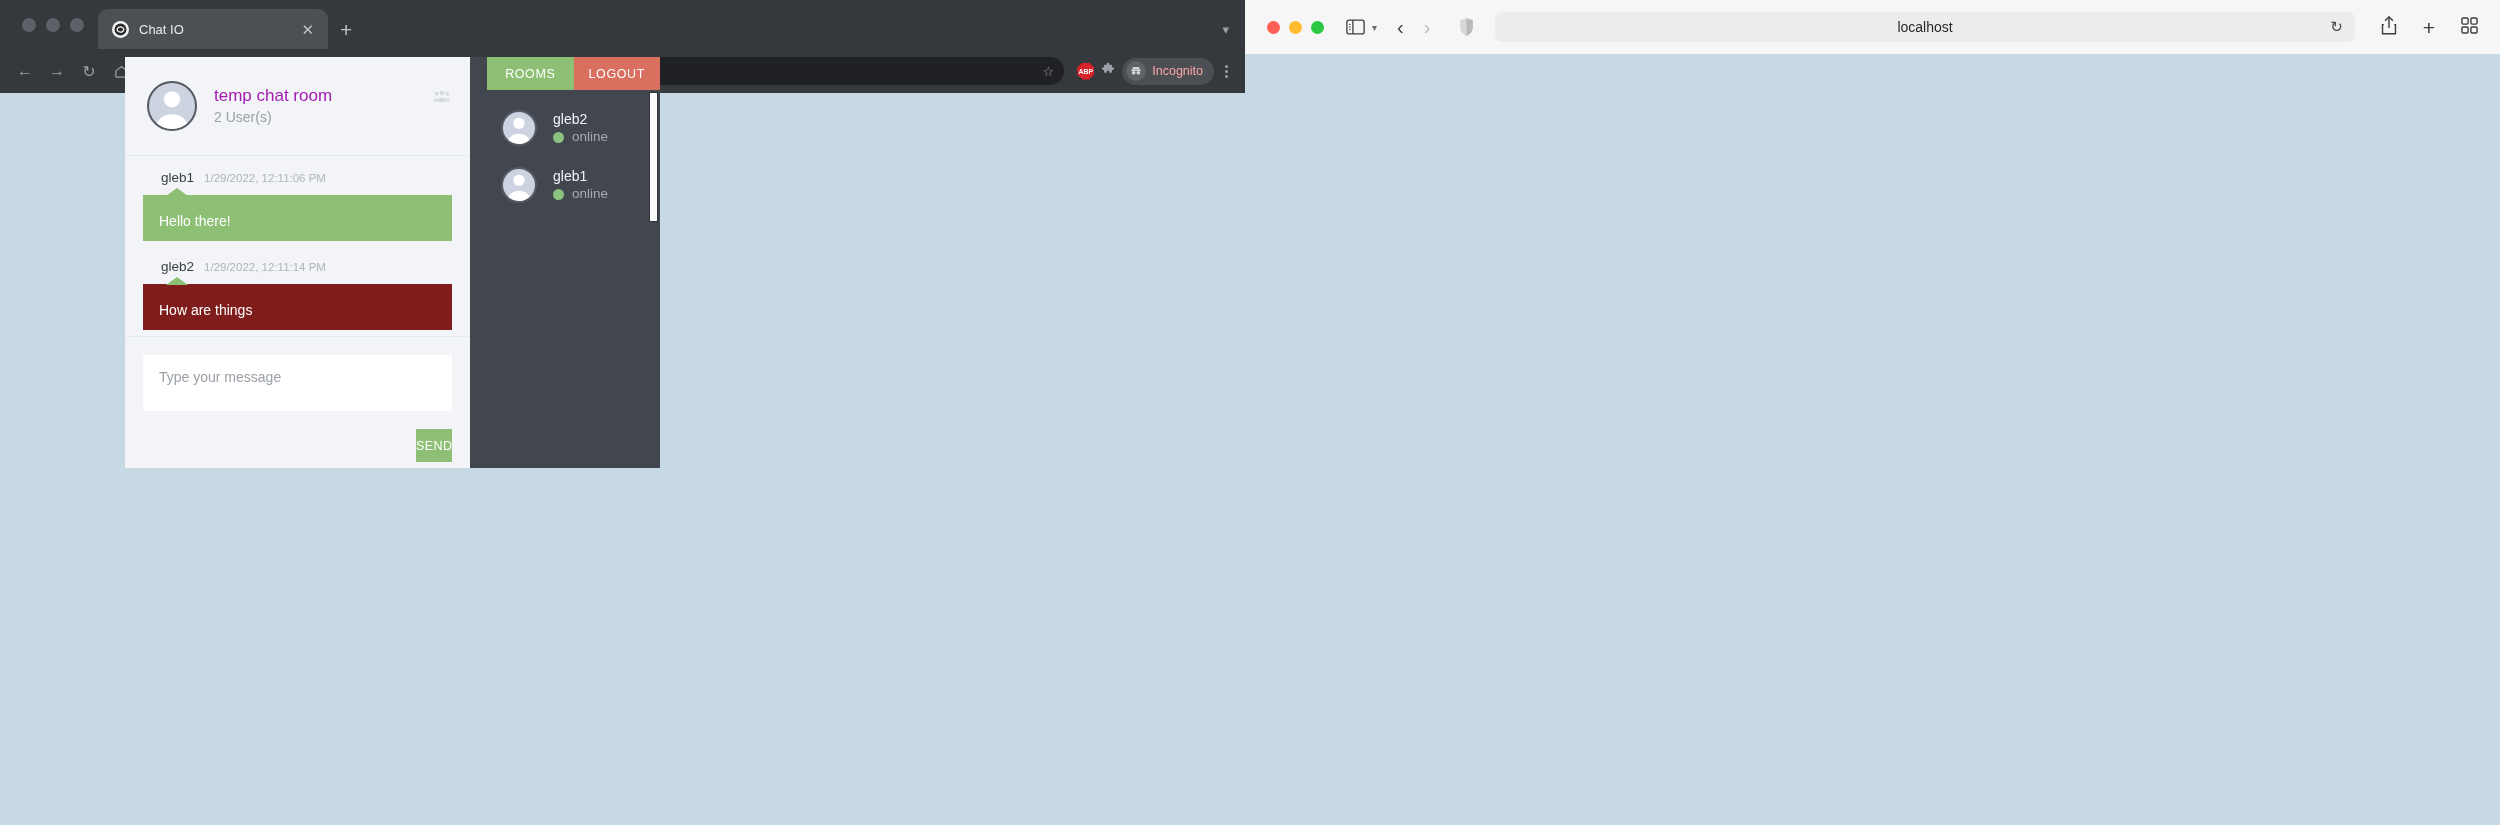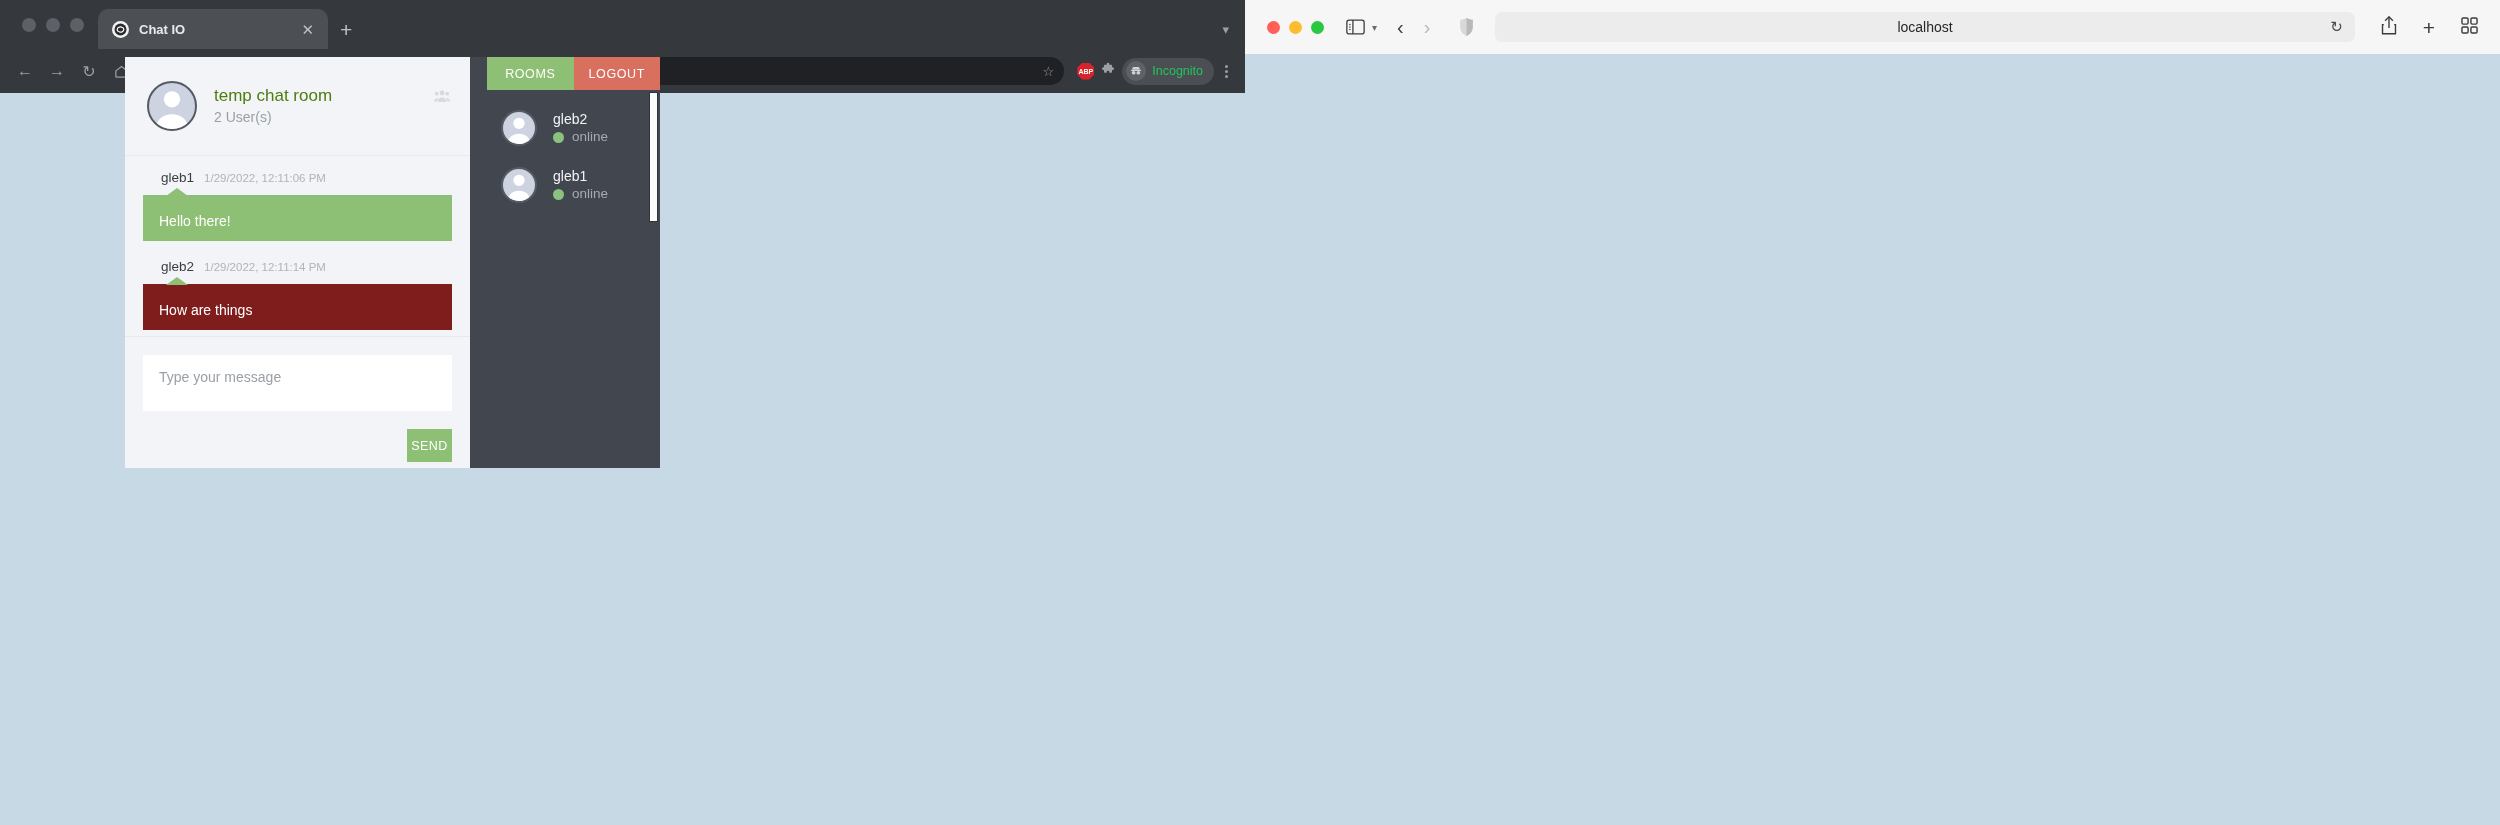--- a/index.html
+++ b/index.html
@@ -22,21 +22,21 @@
   .chrome-tab {
     height: 40px; width: 230px; background: #4c5055; border-radius: 10px 10px 0 0;
     display: flex; align-items: center; padding: 0 10px 0 14px; gap: 10px;
     position: relative;
   }
   .tab-favicon {
     width: 17px; height: 17px; border-radius: 50%; background: #f1f3f4;
     display: flex; align-items: center; justify-content: center; flex: none;
   }
   .tab-favicon svg { display:block; }
-  .tab-title { color: #e8eaed; font-size: 13px; white-space: nowrap; overflow: hidden; flex: 1; font-weight: bold; }
+  .tab-title { color: #e8eaed; font-size: 13px; white-space: nowrap; overflow: hidden; flex: 1; }
   .tab-close { color: #bdc1c6; font-size: 15px; line-height: 1; padding: 2px 4px; cursor: pointer; }
   .chrome-newtab { color: #bdc1c6; font-size: 21px; line-height: 1; margin: 0 0 9px 12px; cursor: pointer; }
   .chrome-chevron { position: absolute; right: 16px; bottom: 12px; color: #9aa0a6; font-size: 13px; }
 
   .chrome-toolbar {
     height: 44px; background: #35383d; display: flex; align-items: center;
     padding: 0 12px; gap: 6px;
   }
   .nav-btn { width: 26px; height: 26px; display:flex; align-items:center; justify-content:center;
              color: #9aa0a6; font-size: 16px; cursor: pointer; flex:none; }
@@ -54,21 +54,21 @@
   .ext-abp { width: 17px; height: 17px; background: #d8232a; flex: none;
              clip-path: polygon(30% 0,70% 0,100% 30%,100% 70%,70% 100%,30% 100%,0 70%,0 30%);
              color: #fff; font-size: 7px; font-weight: bold; display:flex; align-items:center; justify-content:center; }
   .ext-puzzle { color: #9aa0a6; font-size: 15px; flex:none; }
   .incognito-pill {
     height: 27px; background: #4b4e53; border-radius: 14px; display:flex; align-items:center;
     gap: 6px; padding: 0 11px 0 4px; flex:none;
   }
   .incog-face { width: 20px; height: 20px; border-radius: 50%; background: #5f6368;
                 display:flex; align-items:center; justify-content:center; flex:none; }
-  .incognito-pill span { color: #22c55e; font-size: 12.5px; white-space: nowrap; }
+  .incognito-pill span { color: #fca5a5; font-size: 12.5px; white-space: nowrap; }
   .chrome-menu { color: #9aa0a6; font-size: 15px; letter-spacing: 0; flex:none;
                  display:flex; flex-direction:column; gap:2px; align-items:center; padding: 0 5px; }
   .chrome-menu i { width:3px; height:3px; border-radius:50%; background:#9aa0a6; display:block; }
 
   
   .safari-win { position: relative; width: 1255px; height: 825px; background: #c8d9e6; overflow:hidden; }
   .safari-toolbar { height: 54px; background: #f6f6f6; display:flex; align-items:center; padding: 0 22px; gap: 0; }
   .sf-dots { display:flex; gap: 9px; margin-right: 22px; }
   .sf-dots i { width: 13px; height: 13px; border-radius: 50%; display:block; }
   .sf-sidebar-btn { display:flex; align-items:center; gap: 7px; color:#3c3c3c; margin-right: 20px; }
@@ -89,21 +89,21 @@
   .chat-card { background: #f2f4f7; display: flex; flex-direction: column; }
   .chat-head {
     display: flex; align-items: center; gap: 17px; padding: 24px 22px;
     background: #f2f4f7; position: relative; border-bottom: 1px solid #e6e9ed;
   }
   .avatar {
     border-radius: 50%; background: #cdd3e0; border: 2px solid #555b63;
     display: flex; align-items: flex-end; justify-content: center; overflow: hidden; flex: none;
   }
   .avatar svg { display:block; }
-  .room-title { font-size: 17px; color: #4d7c0f; line-height: 1.35; }
+  .room-title { font-size: 17px; color: #a21caf; line-height: 1.35; }
   .room-sub { font-size: 14px; color: #9aa0a6; line-height: 1.35; }
   .people-icon { position: absolute; right: 20px; top: 32px; opacity: .85; }
 
   .msgs { flex: 1; padding: 14px 18px 20px 18px; background: #f2f4f7; overflow: hidden; }
   .msg { margin-bottom: 18px; }
   .msg-meta { display: flex; align-items: baseline; gap: 10px; margin-bottom: 3px; padding-left: 18px; }
   .msg-user { font-size: 13.5px; color: #3a3d41; }
   .msg-time { font-size: 11.5px; color: #b0b4b9; }
   .bubble-wrap { position: relative; padding-top: 7px; }
   .bubble-tail {
@@ -254,21 +254,21 @@
             <div class="bubble-wrap">
               <span class="bubble-tail" style="border-bottom:8px solid #8dbf74"></span>
               <div class="bubble" style="background:#7f1d1d;height:46px">How are things</div>
             </div>
           </div>
         </div>
 
         <div class="compose">
           <textarea class="compose-input" rows="2" style="height: 56px;" placeholder="Type your message"></textarea>
           <div class="compose-row">
-            <button class="send-btn" style="background:#8dbf74;width:45px;height:33px;font-size:12.5px">SEND</button>
+            <button class="send-btn" style="background:#8dbf74;width:36px;height:33px;font-size:12.5px">SEND</button>
           </div>
         </div>
       </div>
 
       <div class="sidepanel c-side">
         <div class="side-tabs c-side-tabs">
           <div class="side-tab c-side-tab" style="background:#8dbf74">ROOMS</div>
           <div class="side-tab c-side-tab" style="background:#d9705f">LOGOUT</div>
         </div>
         <div class="userlist" style="padding:20px 0 0 14px">

